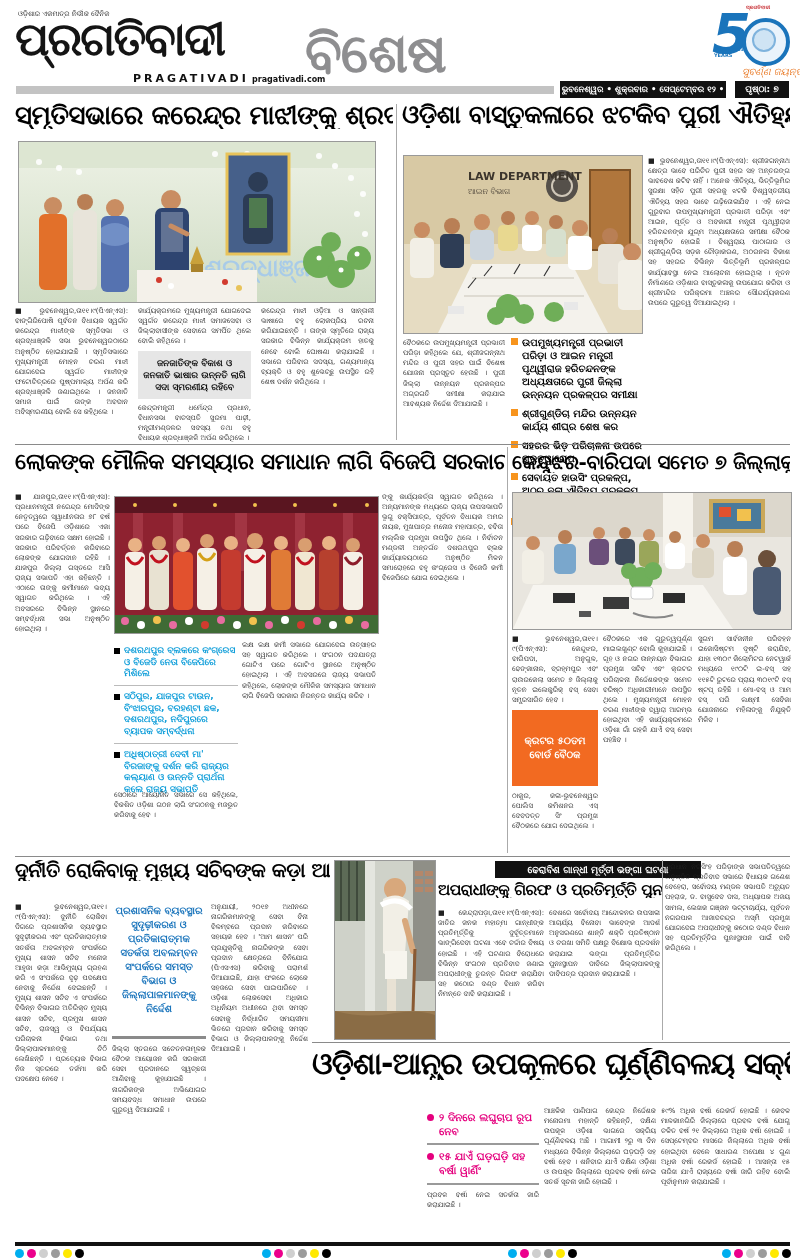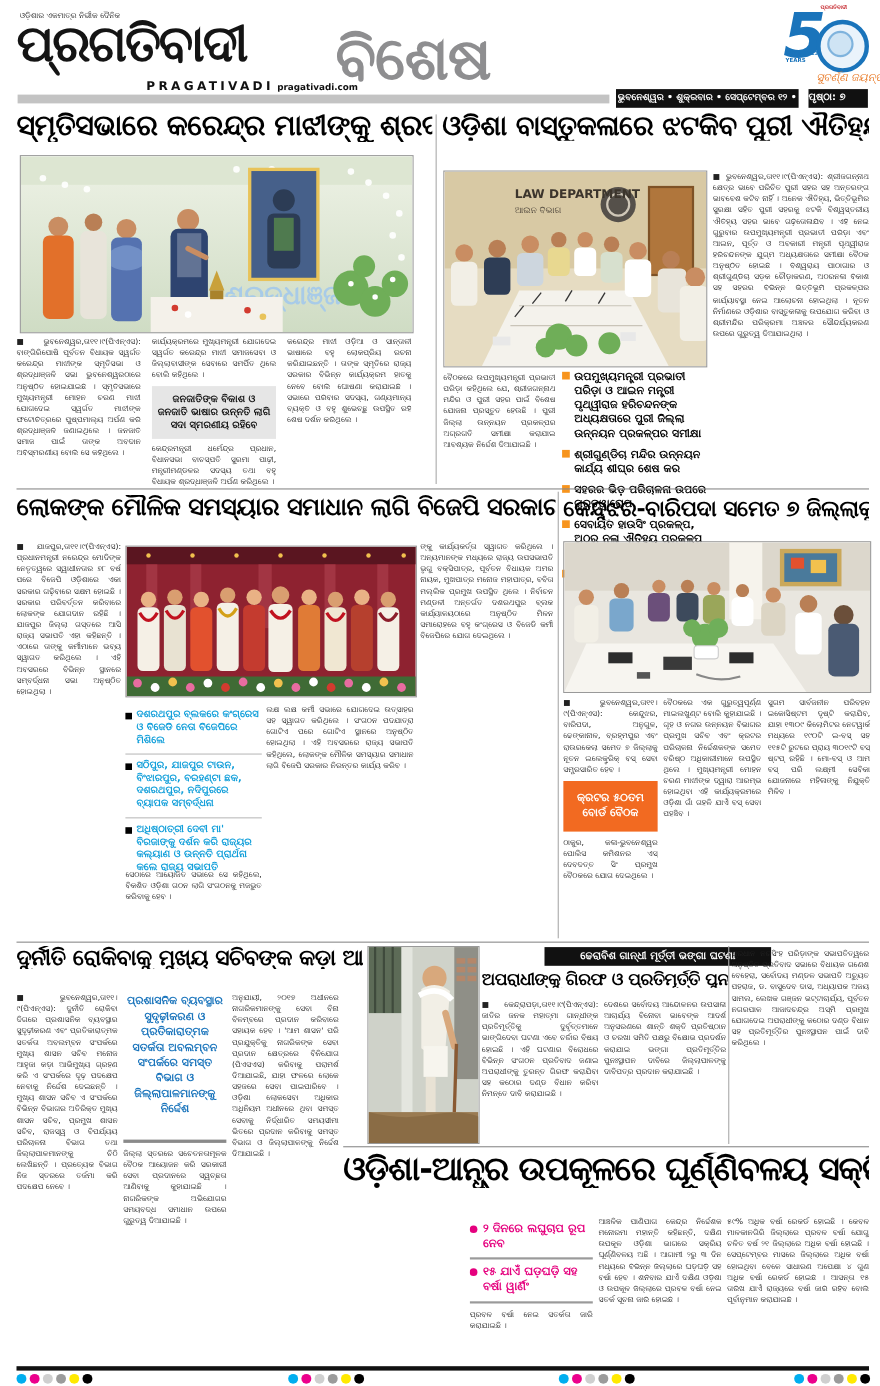--- a/index.html
+++ b/index.html
@@ -20,41 +20,41 @@
         border:4px solid var(--logoblue,#1a74bb);background:#eaf3fb;}
   .logo-ring-inner{position:absolute;left:6px;top:6px;width:20px;height:20px;border-radius:50%;
         border:2px solid #7fb3dd;background:#cfe4f4;}
   .logo-brand{position:absolute;left:34px;top:-2px;font-size:5px;color:#c42127;font-weight:bold;}
   .logo-years{position:absolute;left:2px;top:40px;font-size:5px;color:var(--logoblue,#1a74bb);font-weight:bold;line-height:1.2;width:30px;}
   .logo-caption{position:absolute;left:30px;top:60px;font-size:10px;color:#e87722;font-style:italic;font-weight:normal;white-space:nowrap;}
   .header-bar{position:absolute;left:16px;top:86px;width:538px;height:8px;background:var(--bargray,#c3c3c3);}
   .date-box{position:absolute;left:560px;top:81px;width:166px;height:17px;background:#111;color:#fff;
         font-size:8.5px;font-weight:bold;text-align:center;line-height:17px;}
   .page-box{position:absolute;left:735px;top:81px;width:54px;height:17px;background:#111;color:#fff;
-        font-size:9px;font-weight:bold;line-height:17px;}
+        font-size:9px;font-weight:bold;text-align:center;line-height:17px;}
   
   .hl{position:absolute;font-weight:bold;color:#000;line-height:1.05;letter-spacing:-0.5px;
       white-space:nowrap;overflow:hidden;}
   .col{position:absolute;font-size:7px;line-height:1.45;text-align:justify;color:#222;overflow:hidden;}
   .photo{position:absolute;overflow:hidden;border:1px solid #999;}
   .rule-h{position:absolute;height:1px;background:#8a8a8a;}
   .rule-v{position:absolute;width:1px;background:#aaa;}
   .graybox{background:#e6e6e6;padding:6px 5px;margin:4px 0;font-size:9px;font-weight:bold;
       text-align:center;line-height:1.35;color:#111;}
   .bluequote{color:var(--quoteblue,#1b75bc);font-size:10px;font-weight:bold;text-align:center;
       line-height:1.4;padding:2px 1px 20px 1px;border-bottom:3px solid #8a8a8a;margin-bottom:5px;}
   .bullet-item{display:flex;gap:4px;margin:0 0 6px 0;font-size:10px;font-weight:bold;line-height:1.3;
       color:#000;text-align:left;}
   .sq{flex:0 0 auto;width:7px;height:7px;margin-top:2px;background:var(--bulletorange,#f7941d);}
   .subhead-item{display:flex;gap:4px;padding:5px 0;border-top:1px solid #bbb;font-size:9px;font-weight:bold;
       color:var(--subheadblue,#129fda);line-height:1.3;text-align:left;}
   .subhead-item:first-child{border-top:none;}
   .sqb{flex:0 0 auto;width:6px;height:6px;margin-top:3px;background:#000;}
   .orangebox{background:var(--accentorange,#f26a21);color:#fff;font-size:10px;font-weight:bold;
-      text-align:center;line-height:1.4;padding:9px 4px;margin:5px 0;}
+      text-align:center;line-height:1.4;padding:24px 4px;margin:5px 0;}
   .kicker{position:absolute;background:#111;color:#fff;font-size:9.5px;font-weight:bold;
       text-align:center;line-height:17px;height:17px;overflow:hidden;white-space:nowrap;}
   .mag-item{display:flex;gap:5px;padding:5px 0;border-bottom:2px solid #9a9a9a;font-size:10.5px;
       font-weight:bold;color:var(--magenta,#e5007e);line-height:1.3;text-align:left;}
   .dotm{flex:0 0 auto;width:7px;height:7px;border-radius:50%;margin-top:3px;background:var(--magenta,#e5007e);}
   
   .footer-bar{position:absolute;left:15px;top:1242px;width:775px;height:4px;background:#111;}
   .dots{position:absolute;top:1249px;display:flex;gap:3px;}
   .dot{width:9px;height:9px;border-radius:50%;}
 </style>

